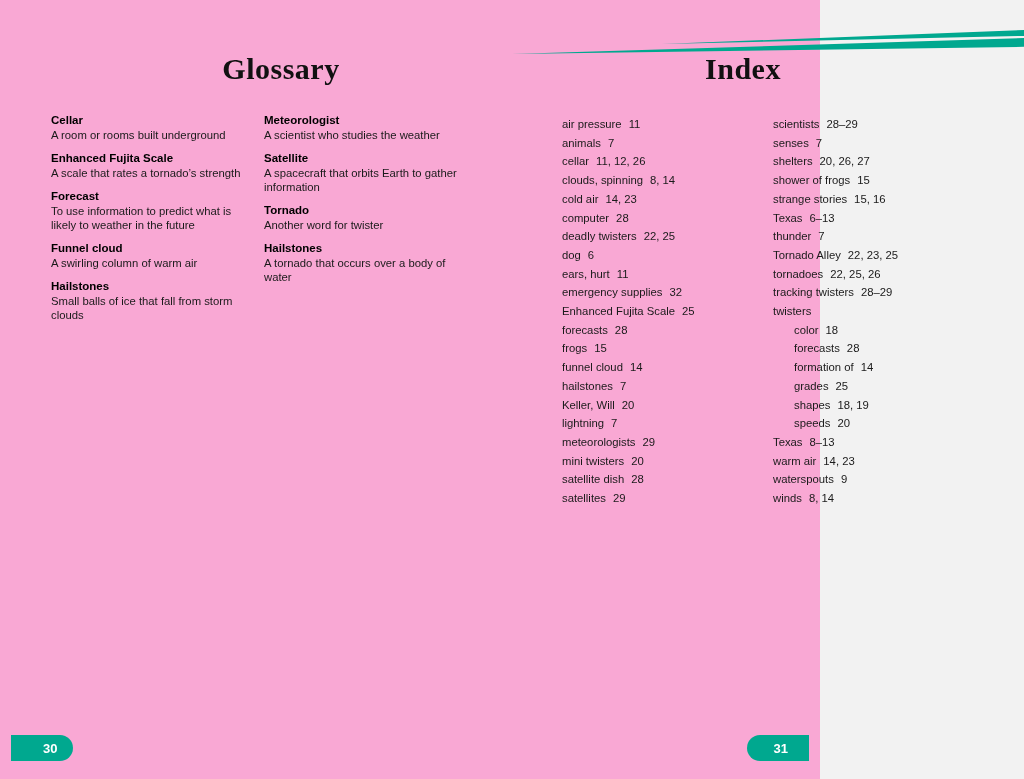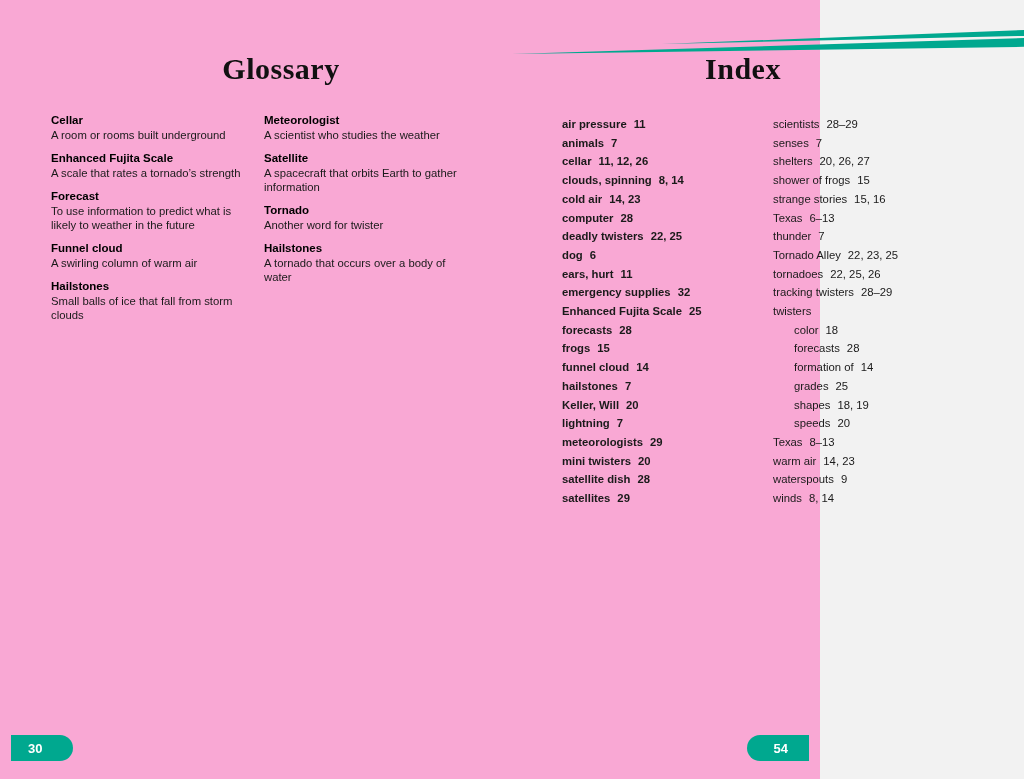--- a/index.html
+++ b/index.html
@@ -75,21 +75,21 @@
     color: #1a1a1a;
   }
 
   
   .index-col {
     position: absolute;
     font-size: 11.3px;
     line-height: 18.7px;
     color: #1a1a1a;
   }
-  #index-col-1 { left: 562px; top: 115px; width: 200px; font-weight: bold; }
+  #index-col-1 { left: 562px; top: 115px; width: 200px; }
   #index-col-2 { left: 773px; top: 115px; width: 200px; }
   .idx-entry { white-space: nowrap; }
   .idx-entry.sub { padding-left: 21px; }
   .idx-term { }
   .idx-pages { margin-left: 7px; }
 
   
   .page-tab {
     position: absolute;
     bottom: 18px;
@@ -100,21 +100,21 @@
     font-size: 13px;
     font-weight: bold;
     display: flex;
     align-items: center;
   }
   #page-tab-left {
     left: 11px;
     border-top-right-radius: 13px;
     border-bottom-right-radius: 13px;
     justify-content: flex-start;
-    padding-left: 17px;
+    padding-left: 32px;
     box-sizing: border-box;
   }
   #page-tab-right {
     right: 11px;
     border-top-left-radius: 13px;
     border-bottom-left-radius: 13px;
     justify-content: flex-end;
     padding-right: 21px;
     box-sizing: border-box;
   }
@@ -216,16 +216,16 @@
       <div class="idx-entry"><span class="idx-term">Texas</span><span class="idx-pages">8–13</span></div>
       <div class="idx-entry"><span class="idx-term">warm air</span><span class="idx-pages">14, 23</span></div>
       <div class="idx-entry"><span class="idx-term">waterspouts</span><span class="idx-pages">9</span></div>
       <div class="idx-entry"><span class="idx-term">winds</span><span class="idx-pages">8, 14</span></div>
     </div>
 
   <div class="page-tab" id="page-tab-left">
     <span>30</span>
   </div>
   <div class="page-tab" id="page-tab-right">
-    <span>54</span>
+    <span>31</span>
   </div>
 
 </div>
 
 </body></html>

